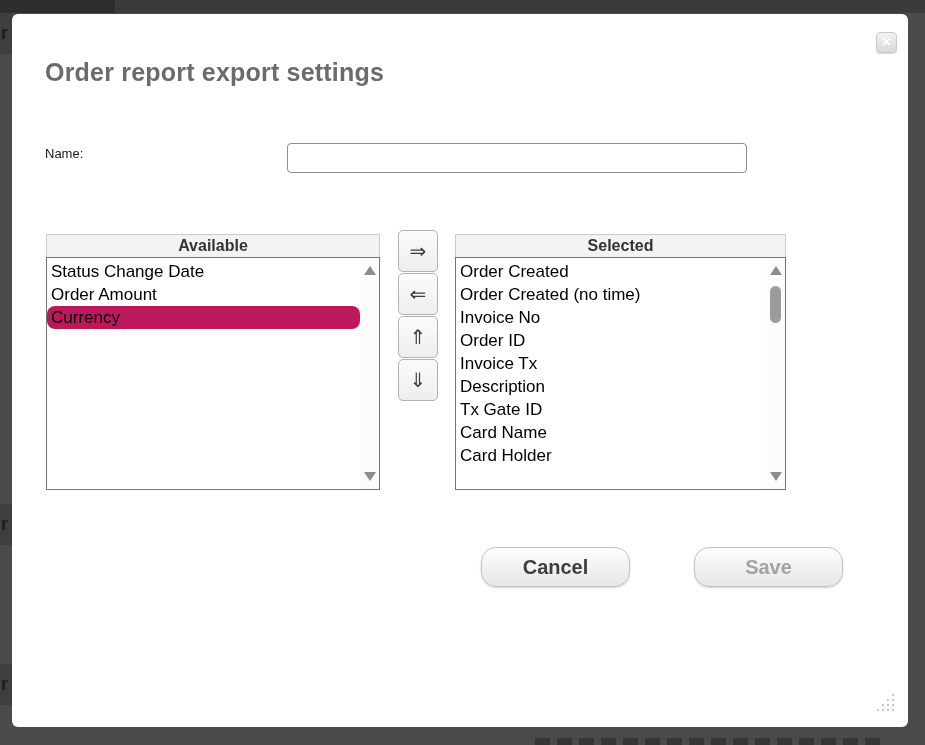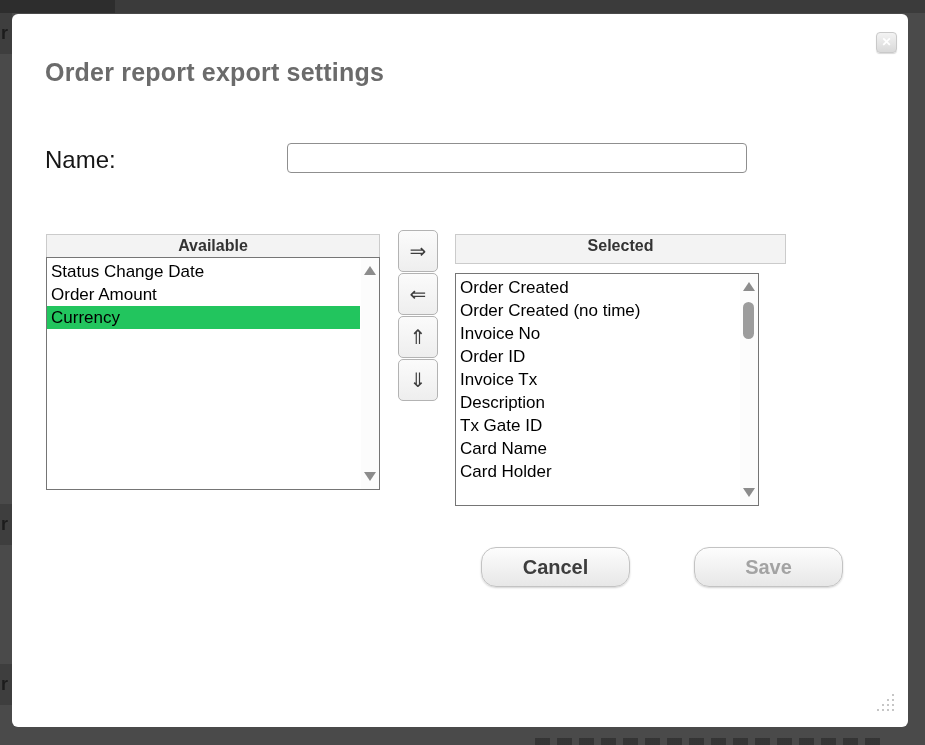--- a/index.html
+++ b/index.html
@@ -22,40 +22,40 @@
   .close-btn { position:absolute; right:11px; top:18px; width:21px; height:21px;
       border:1px solid #c9c9c9; border-radius:4px;
       background:linear-gradient(#f3f3f3,#d9d9d9);
       color:#ffffff; font-weight:bold; font-size:12px; line-height:19px; text-align:center;
       cursor:pointer; box-shadow:0 1px 1px rgba(0,0,0,.15); }
 
   .dialog-title { position:absolute; left:33px; top:44px; font-size:25px; font-weight:bold;
       color:#6b6b6b; letter-spacing:.2px; }
 
   .name-row { position:absolute; left:33px; top:129px; width:830px; height:30px; }
-  .name-label { position:absolute; left:0; top:3px; font-size:24px; color:#161616; }
+  .name-label { position:absolute; left:0; top:3px; font-size:13px; color:#161616; }
   .name-input { position:absolute; left:242px; top:0; width:460px; height:30px;
       border:1px solid #8f8f8f; border-radius:4px; font-size:16px; padding:0 8px;
       font-family:"Liberation Sans", sans-serif; outline:none; }
 
   
   .list-header { position:absolute; height:30px; line-height:21px; text-align:center;
       font-size:16px; font-weight:bold; color:#333333;
       background:#f3f3f3; border:1px solid #cbcbcb; }
   .hdr-available { left:34px; top:220px; width:334px; }
   .hdr-selected  { left:443px; top:220px; width:331px; }
 
   .listbox { position:absolute; top:243px; height:233px; border:1px solid #757575;
       background:#ffffff; overflow:hidden; }
   .lb-available { left:34px; width:334px; }
-  .lb-selected  { left:443px; width:304px;margin-top:16px; }
+  .lb-selected  { left:443px; width:331px; }
   .items { position:absolute; left:0; top:2px; right:19px; }
   .list-item { font-size:17px; line-height:23px; color:#000000; padding-left:4px;
       white-space:nowrap; cursor:default; }
-  .list-item.highlighted { background:#22c55e; }
+  .list-item.highlighted { background:#be185d;border-radius:8px; }
 
   .scrollcol { position:absolute; top:0; right:0; width:18px; height:100%; background:#fcfcfc; }
   .tri-up { position:absolute; top:8px; left:3px; width:0; height:0;
       border-left:6px solid transparent; border-right:6px solid transparent;
       border-bottom:9px solid #8c8c8c; }
   .tri-down { position:absolute; bottom:8px; left:3px; width:0; height:0;
       border-left:6px solid transparent; border-right:6px solid transparent;
       border-top:9px solid #8c8c8c; }
   .scroll-thumb { position:absolute; top:28px; left:3px; width:11px; height:37px;
       border-radius:6px; background:#9c9c9c; }

